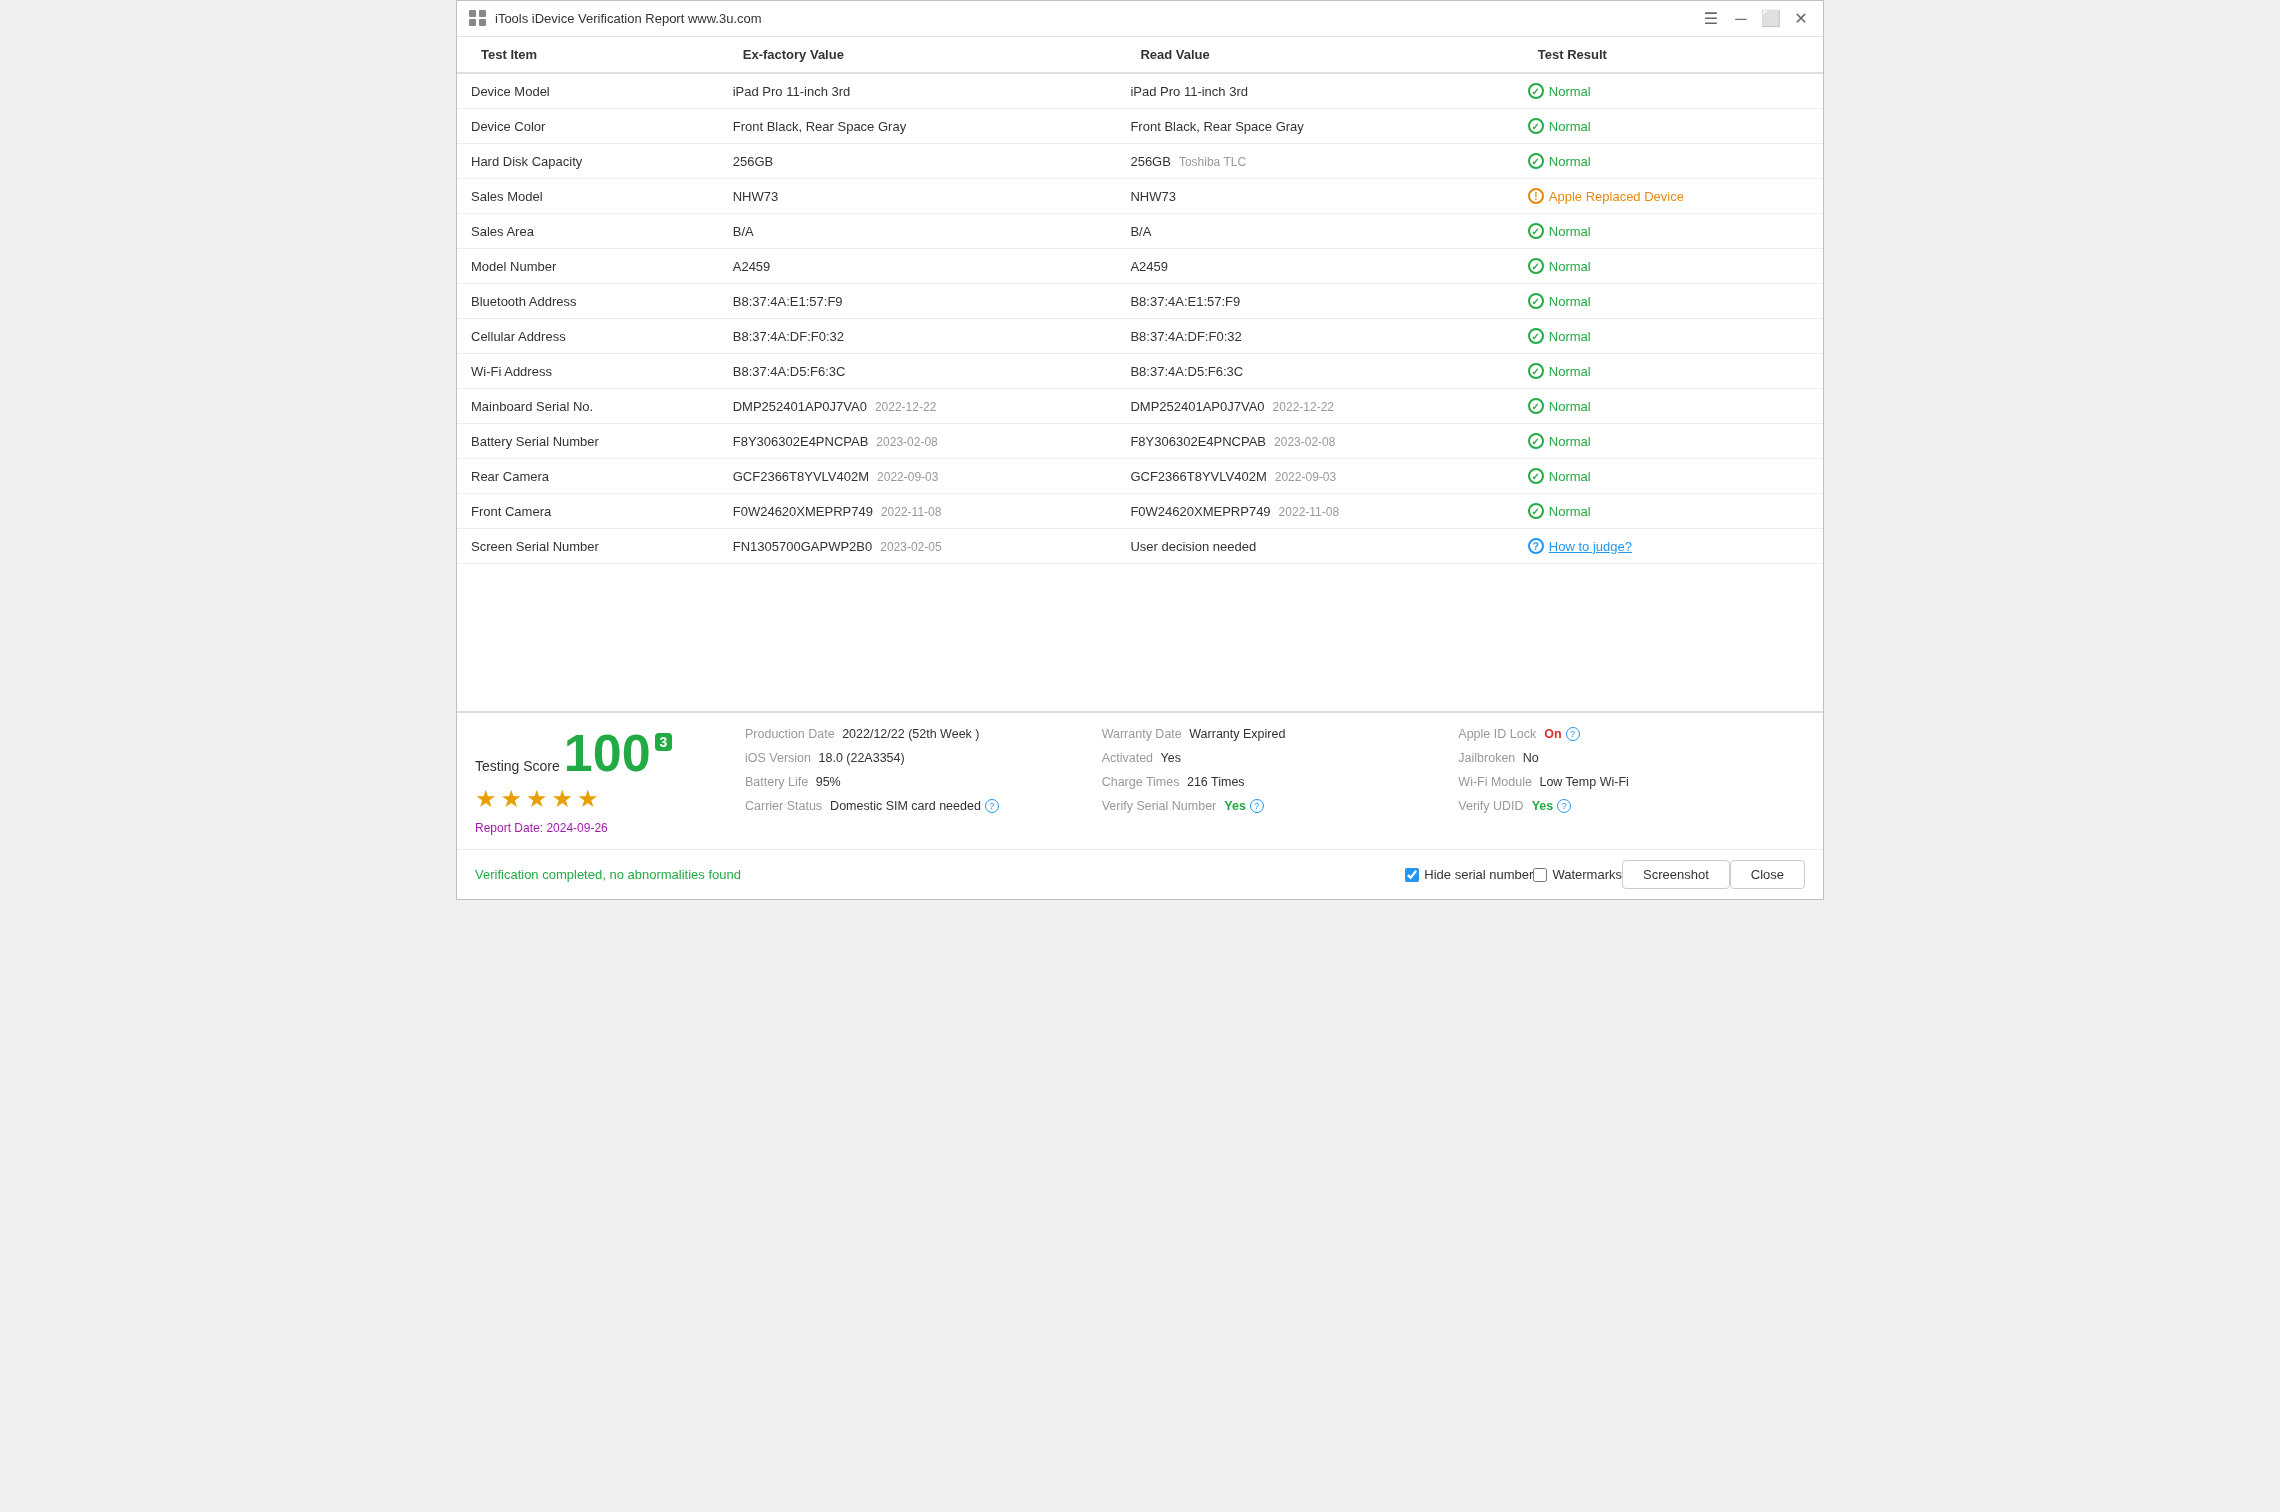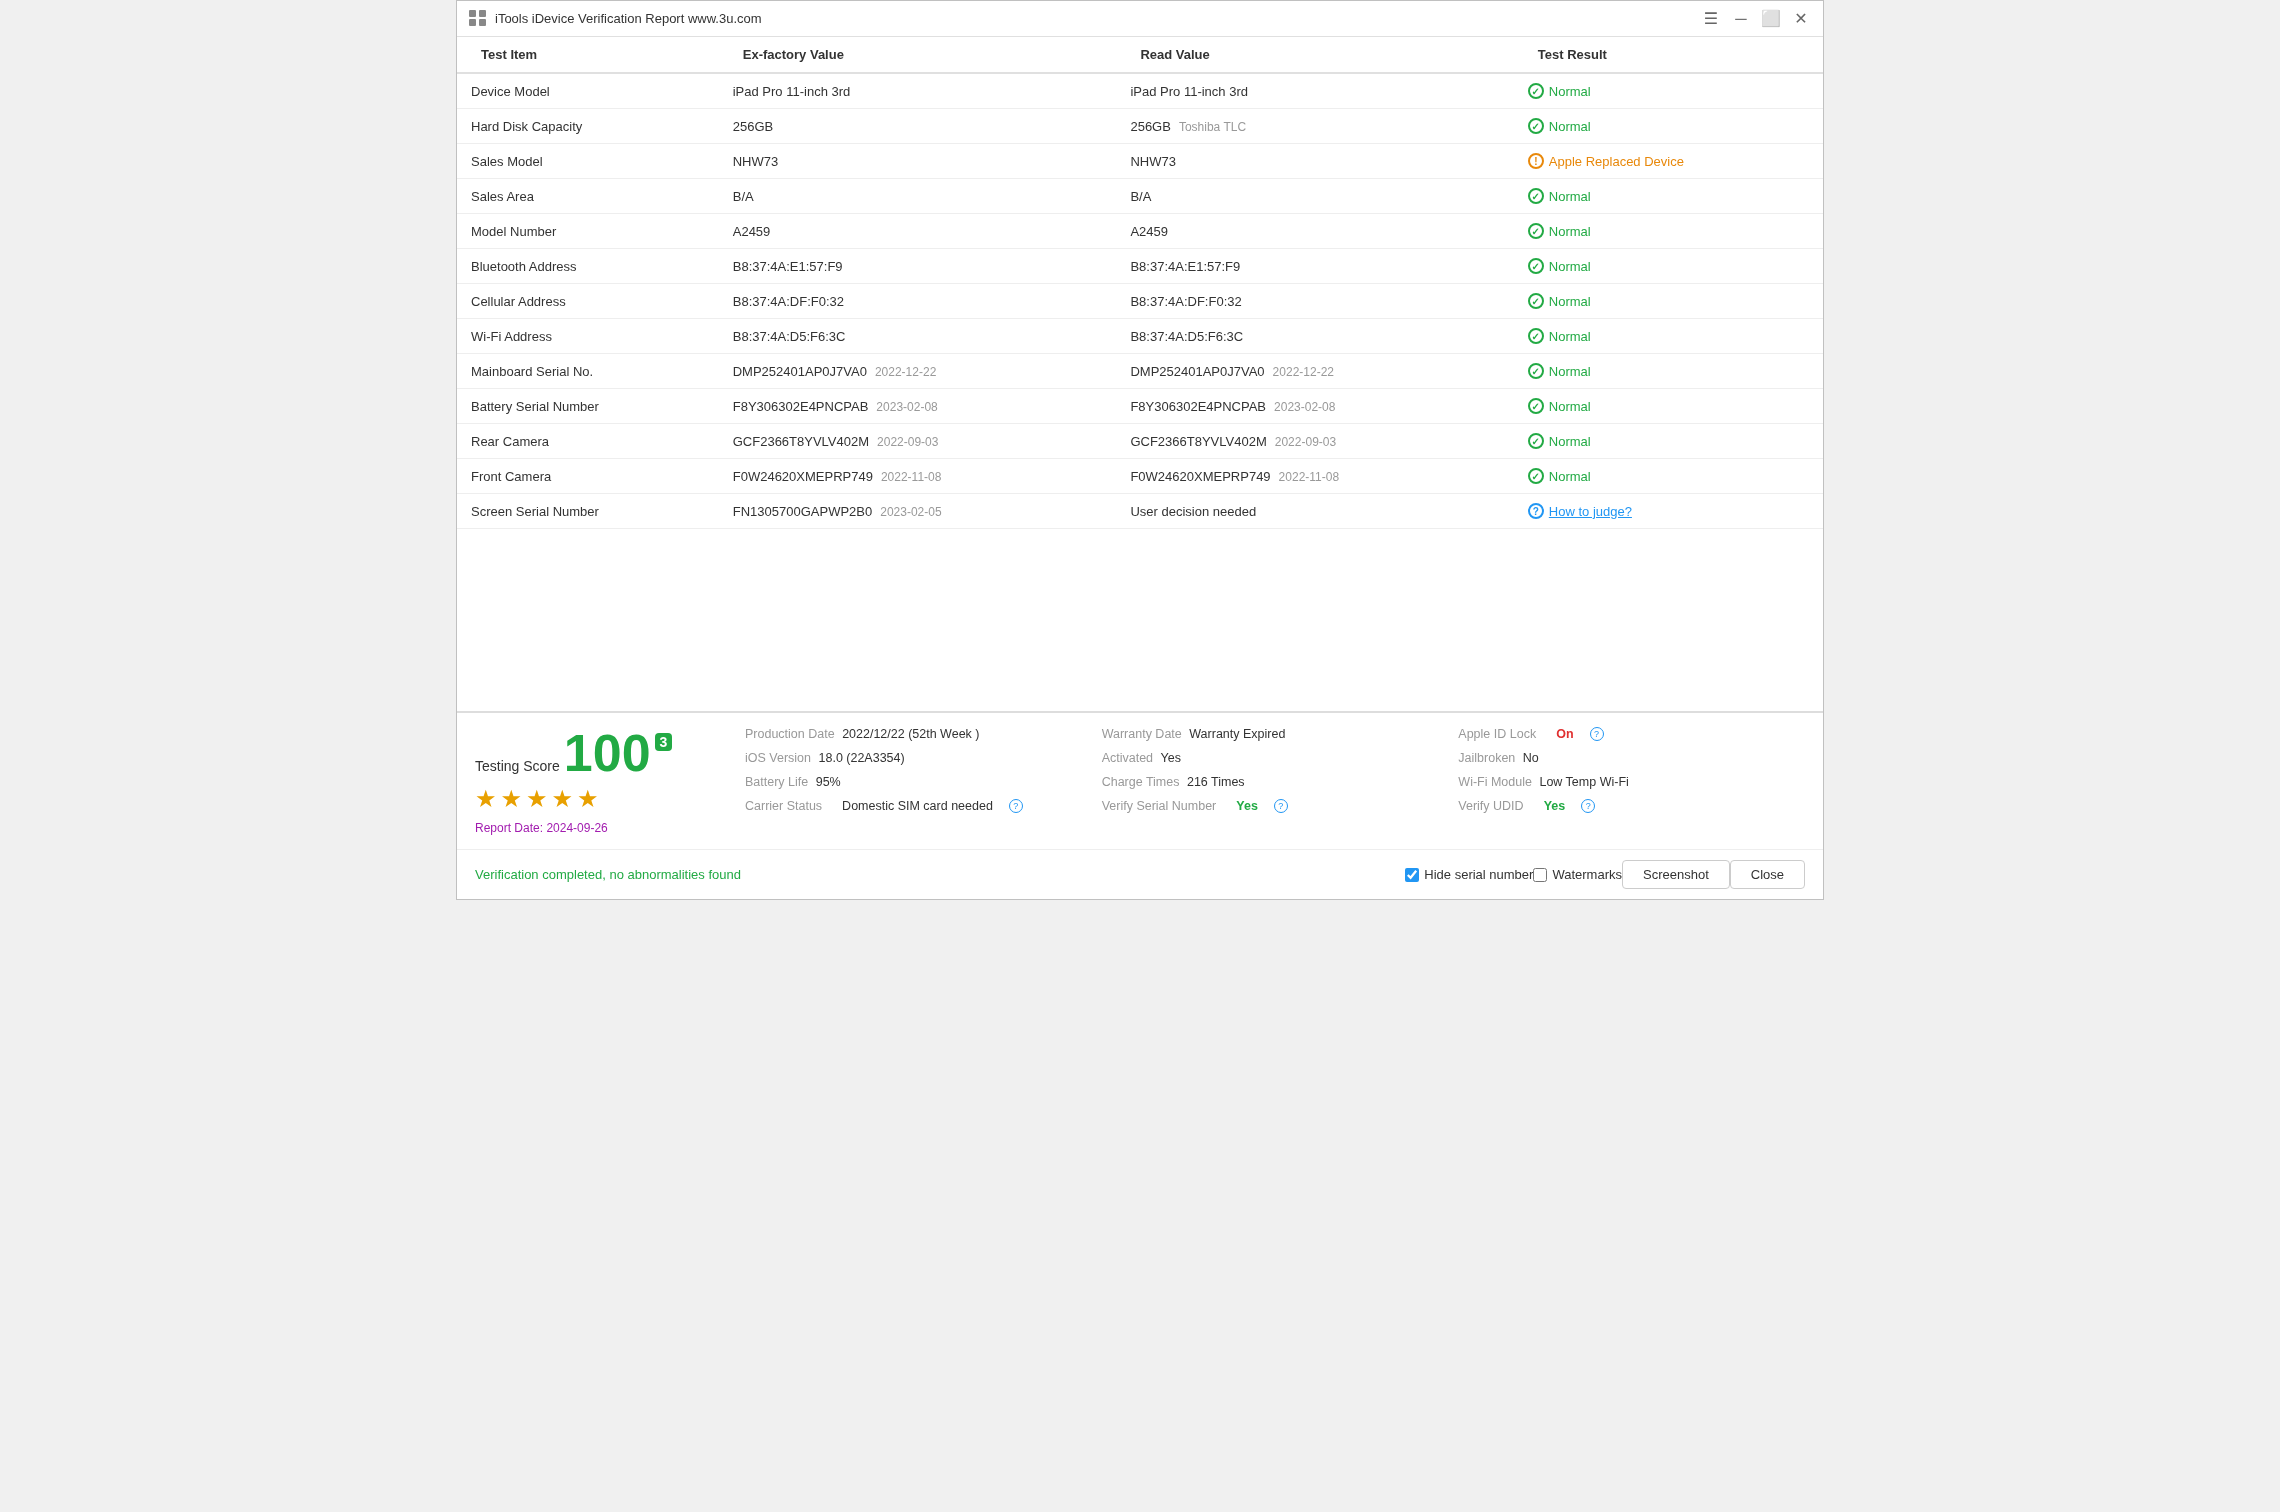--- a/index.html
+++ b/index.html
@@ -96,21 +96,21 @@
     .star { color: #e8a000; font-size: 24px; }
     .report-date { font-size: 12px; color: #a21caf; margin-top: 8px; }
 
     .info-col { padding: 0 10px; font-size: 12.5px; }
     .info-row { margin-bottom: 10px; color: #666; }
     .info-row .lbl { color: #999; margin-right: 4px; }
     .info-row .val { color: #333; font-weight: 500; }
     .info-row .val-green { color: #22aa44; font-weight: 600; }
     .info-row .val-red { color: #e03030; font-weight: 600; }
 
-    .info-inline { display: flex; align-items: center; gap: 16px; }
+    .info-inline { display: flex; align-items: center; gap: 4px; }
     .qmark {
       width: 14px; height: 14px; border-radius: 50%; border: 1.5px solid #2196F3;
       display: inline-flex; align-items: center; justify-content: center;
       font-size: 9px; color: #2196F3; cursor: pointer;
     }
 
     .bottom-bar {
       display: flex; align-items: center; padding: 10px 18px;
       border-top: 1px solid #eee;
       background: #fff;
@@ -155,20 +155,31 @@
           <th>Ex-factory Value</th>
           <th>Read Value</th>
           <th>Test Result</th>
         </tr>
       </thead>
       <tbody id="table-body">
       <tr>
             <td>Device Model</td>
             <td>iPad Pro 11-inch 3rd</td>
             <td>iPad Pro 11-inch 3rd</td>
+            <td>
+              <span class="result-normal">
+      <span class="icon-check-circle">✓</span>
+      <span>Normal</span>
+    </span>
+            </td>
+          </tr>
+          <tr>
+            <td>Device Color</td>
+            <td>Front Black,  Rear Space Gray</td>
+            <td>Front Black,  Rear Space Gray</td>
             <td>
               <span class="result-normal">
       <span class="icon-check-circle">✓</span>
       <span>Normal</span>
     </span>
             </td>
           </tr>
           <tr>
             <td>Hard Disk Capacity</td>
             <td>256GB</td>

